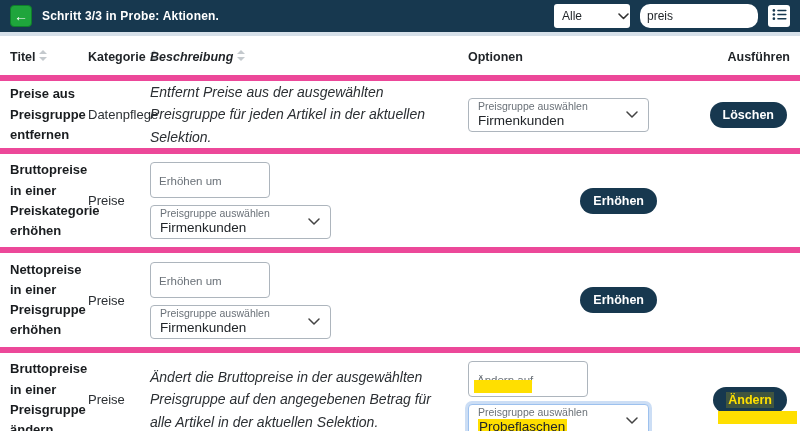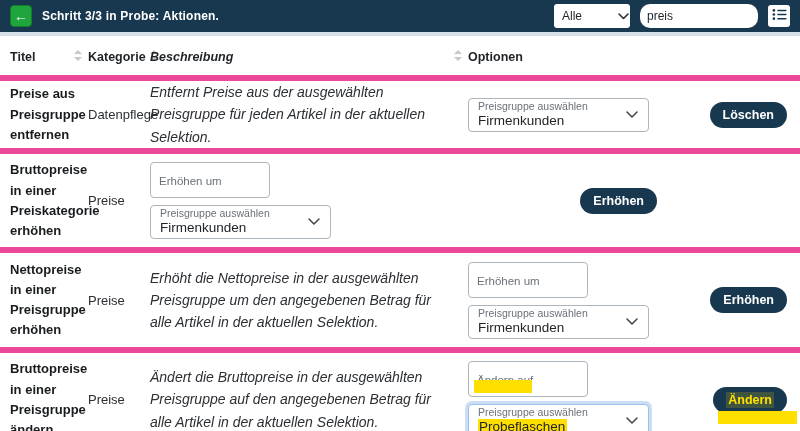--- a/index.html
+++ b/index.html
@@ -27,21 +27,21 @@
   .list-btn { width:22px; height:22px; background:#fff; border:none; border-radius:3px;
     display:flex; align-items:center; justify-content:center; cursor:pointer; flex:0 0 auto; }
   .header-strip { height:4px; background:#D6E0E9; }
 
   
   .thead, .trow { display:grid;
     grid-template-columns:78px 62px 318px 192px 1fr;
     align-items:center; padding:0 10px; }
   .thead { padding-top:14px; padding-bottom:11px; }
   .th { font-size:12.5px; font-weight:700; color:#1f2327; display:flex;
-    align-items:center; justify-content:space-between; padding-right:6px; }
+    align-items:center; padding-right:6px; }
   .th.italic span.lbl { font-style:italic; }
   .th.no-sort { justify-content:flex-start; }
   .th.right { justify-content:flex-end; padding-right:0; text-align:right; }
   .sort-ic { flex:0 0 auto; margin-left:4px; }
 
   .trow { border-top:6px solid #ec4899; }
   .r1 { min-height:70px; }
   .r2 { min-height:90px; }
   .r3 { min-height:100px; }
   .r4 { min-height:94px; }
@@ -150,20 +150,23 @@
             <g fill="#C4C9CD">
               <path d="M4 0 L0 4 H8 Z"></path>
               <path d="M0 7 H8 L4 11 Z"></path>
             </g>
           </svg>
       </span>
     </div>
     <div class="th no-sort">
       <span class="lbl">Optionen</span>
     </div>
+    <div class="th right">
+      <span class="lbl">Ausführen</span>
+    </div>
   </div>
 
   <div class="trow r1">
     <div class="c-title">Preise aus Preisgruppe entfernen</div>
     <div class="c-cat">Datenpflege</div>
     <div class="c-desc">Entfernt Preise aus der ausgewählten Preisgruppe für jeden Artikel in der aktuellen Selektion.</div>
     <div class="c-opt">
       <div class="selectbox">
         <div class="sel-lines">
           <span class="sel-label">Preisgruppe auswählen</span>
@@ -207,21 +210,20 @@
         <button class="btn">
           <span class="btn-text">Erhöhen</span>
         </button>
       </div>
     </div>
   </div>
 
   <div class="trow r3">
     <div class="c-title">Nettopreise in einer Preisgruppe erhöhen</div>
     <div class="c-cat">Preise</div>
-    <div class="c-desc">Erhöht die Nettopreise in der ausgewählten Preisgruppe um den angegebenen Betrag für alle Artikel in der aktuellen Selektion.</div>
     <div class="c-opt">
       <input class="textbox" placeholder="Erhöhen um" style="">
       <div class="selectbox">
         <div class="sel-lines">
           <span class="sel-label">Preisgruppe auswählen</span>
           <span class="sel-value">Firmenkunden</span>
         </div>
         <span class="chev">
           <svg width="12" height="8" viewBox="0 0 12 8">
               <path d="M1 1 L6 6 L11 1" fill="none" stroke="#444" stroke-width="1.5" stroke-linecap="round" stroke-linejoin="round"></path>

